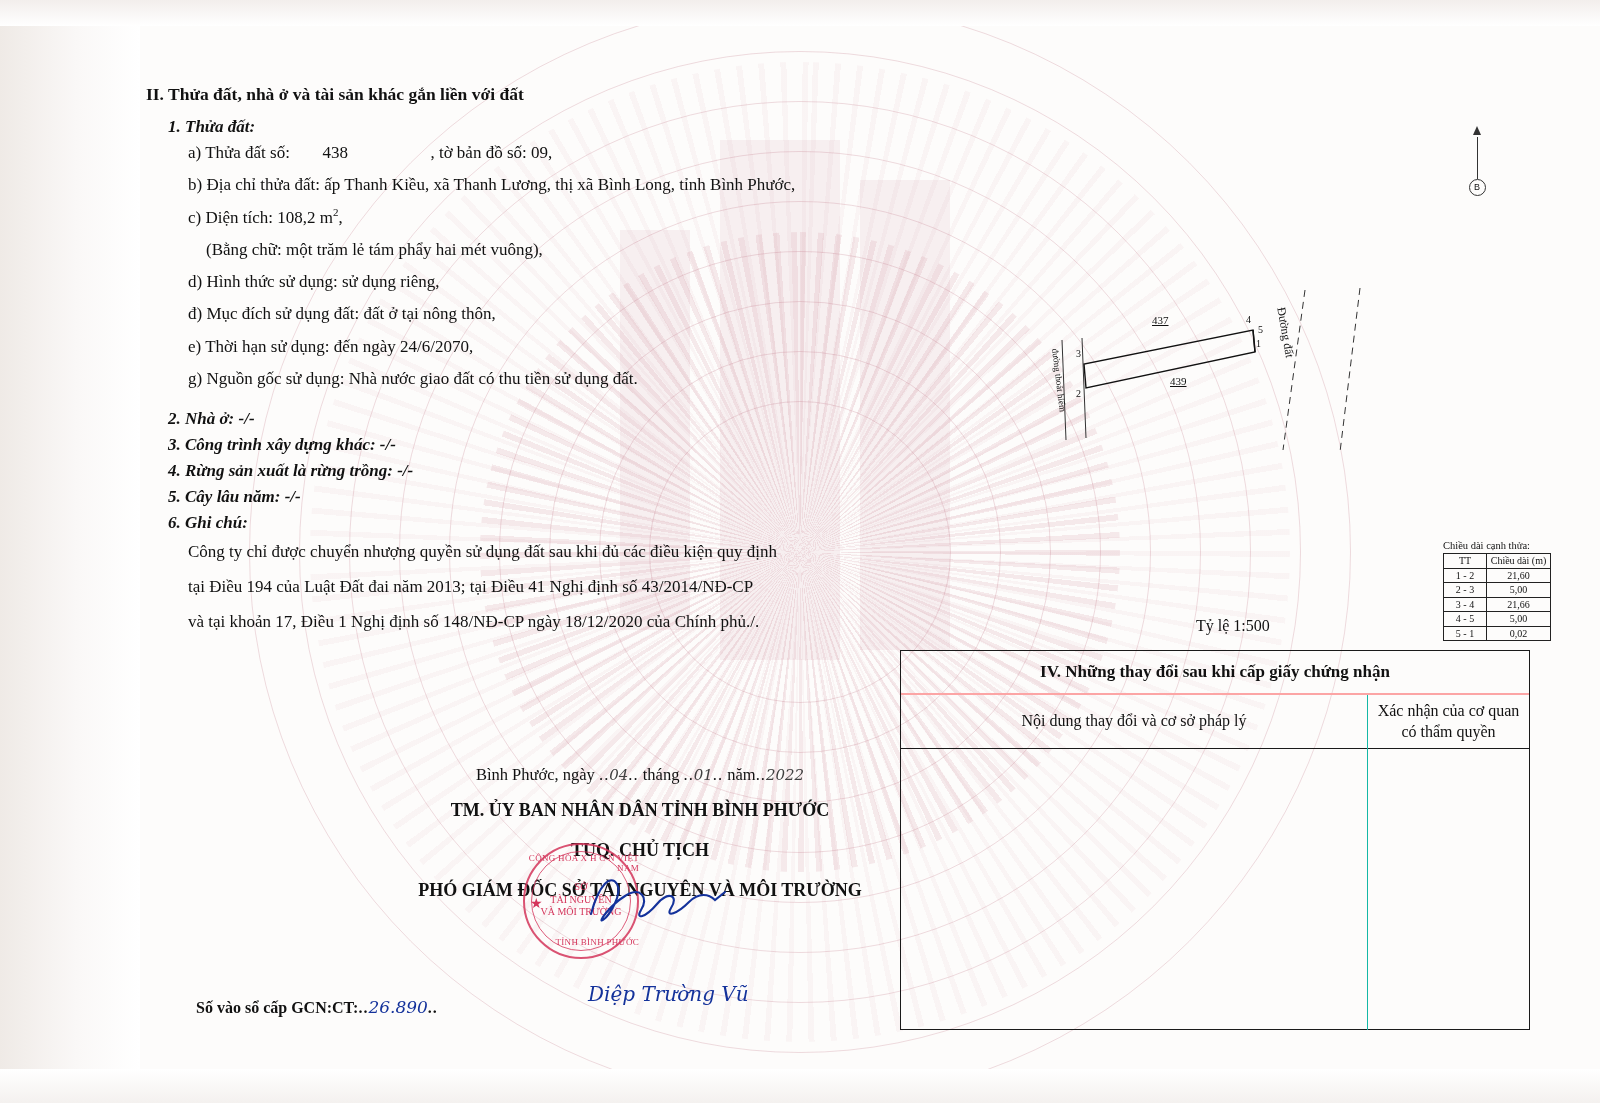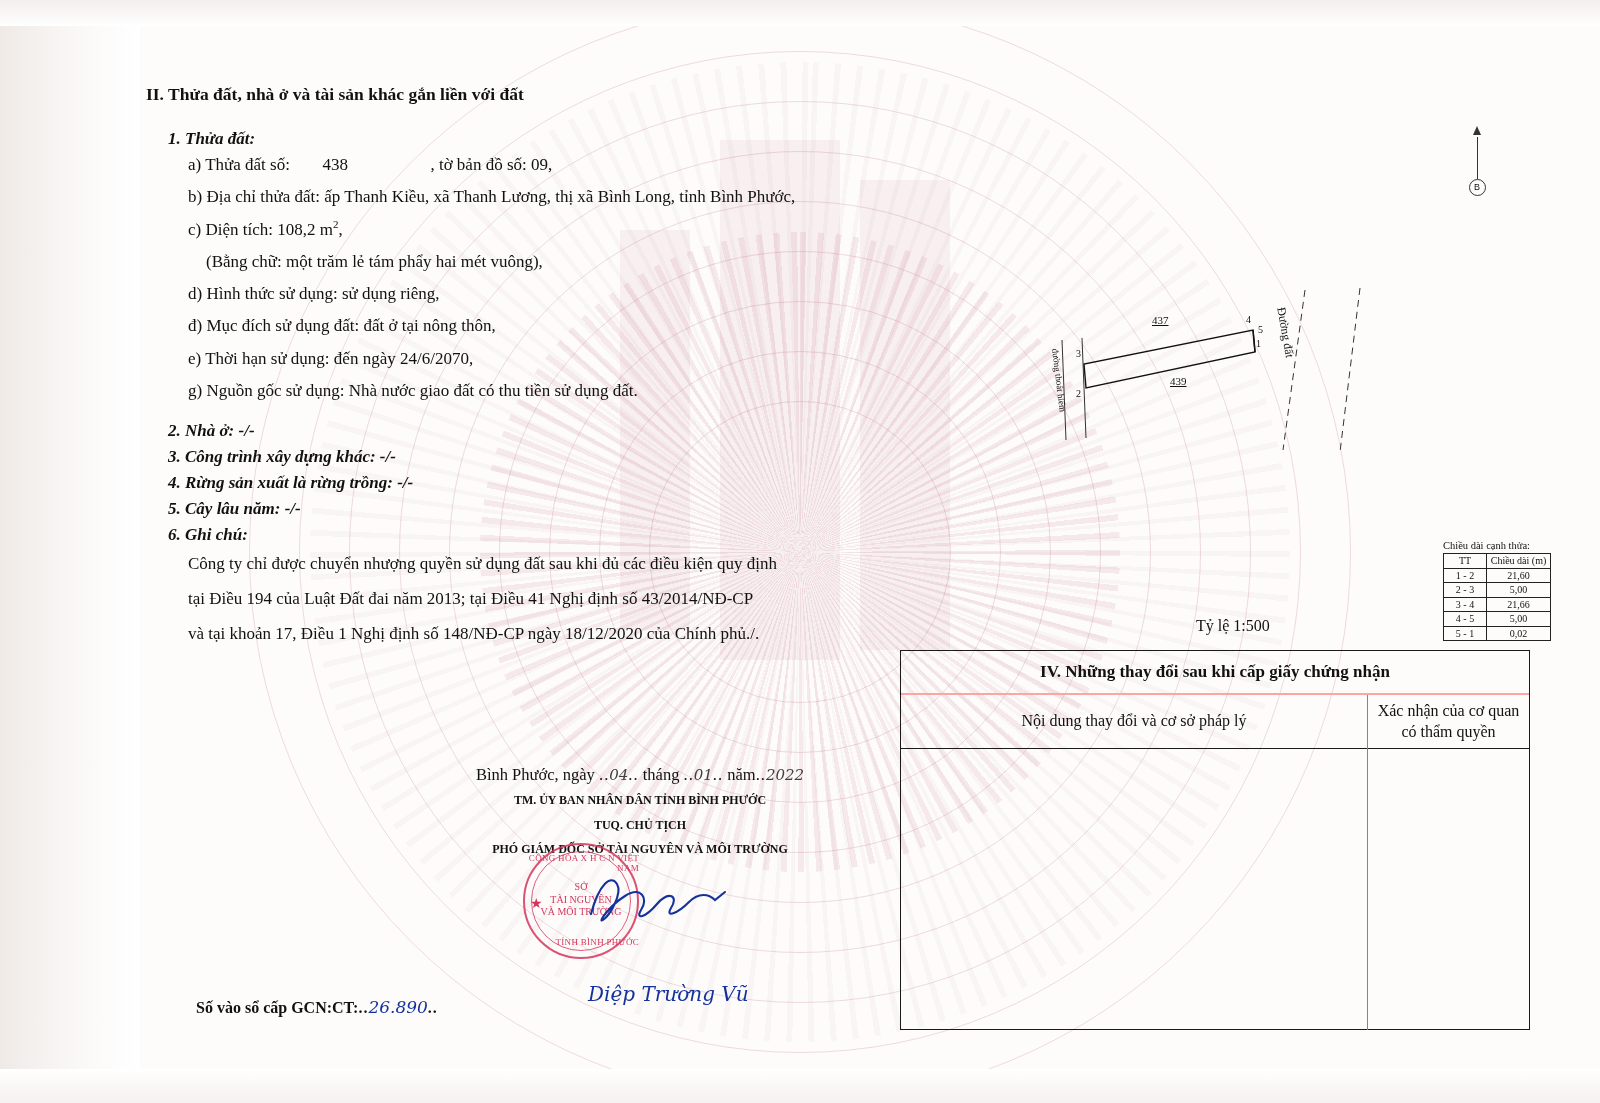--- a/index.html
+++ b/index.html
@@ -270,23 +270,23 @@
   }
   .hand {
     font-family: "DejaVu Serif", serif;
     font-style: italic;
     color: #404040;
     font-size: 15px;
   }
   .dotted { letter-spacing: 1px; }
   #sign-block .org {
     font-weight: bold;
-    font-size: 12px;
+    font-size: 18px;
     line-height: 1.55;
-    margin-top: 6px;
+    margin-top: 12px;
   }
 
   
   #seal {
     position: absolute;
     left: 523px;
     top: 843px;
     width: 116px;
     height: 116px;
   }
@@ -388,21 +388,21 @@
     <div class="paper-edge-left"></div>
     <div class="paper-edge-top"></div>
     <div class="paper-edge-bottom"></div>
   </div>
 
   <div class="content">
 
     <div id="left-col">
       <div class="sec-title">II. Thửa đất, nhà ở và tài sản khác gắn liền với đất</div>
 
-      <div class="lvl2 indent1" style="margin-top:24px;">1. Thửa đất:</div>
+      <div class="lvl2 indent1" style="margin-top:12px;">1. Thửa đất:</div>
 
       <div class="line indent2">
         <span>a) Thửa đất số:</span>
         <span style="display:inline-block;width:24px;"></span>
         <span>438</span>
         <span style="display:inline-block;width:74px;"></span>
         <span>, tờ bản đồ số: 09,</span>
       </div>
 
       <div class="line indent2">b) Địa chỉ thửa đất: ấp Thanh Kiều, xã Thanh Lương, thị xã Bình Long, tỉnh Bình Phước,</div>

